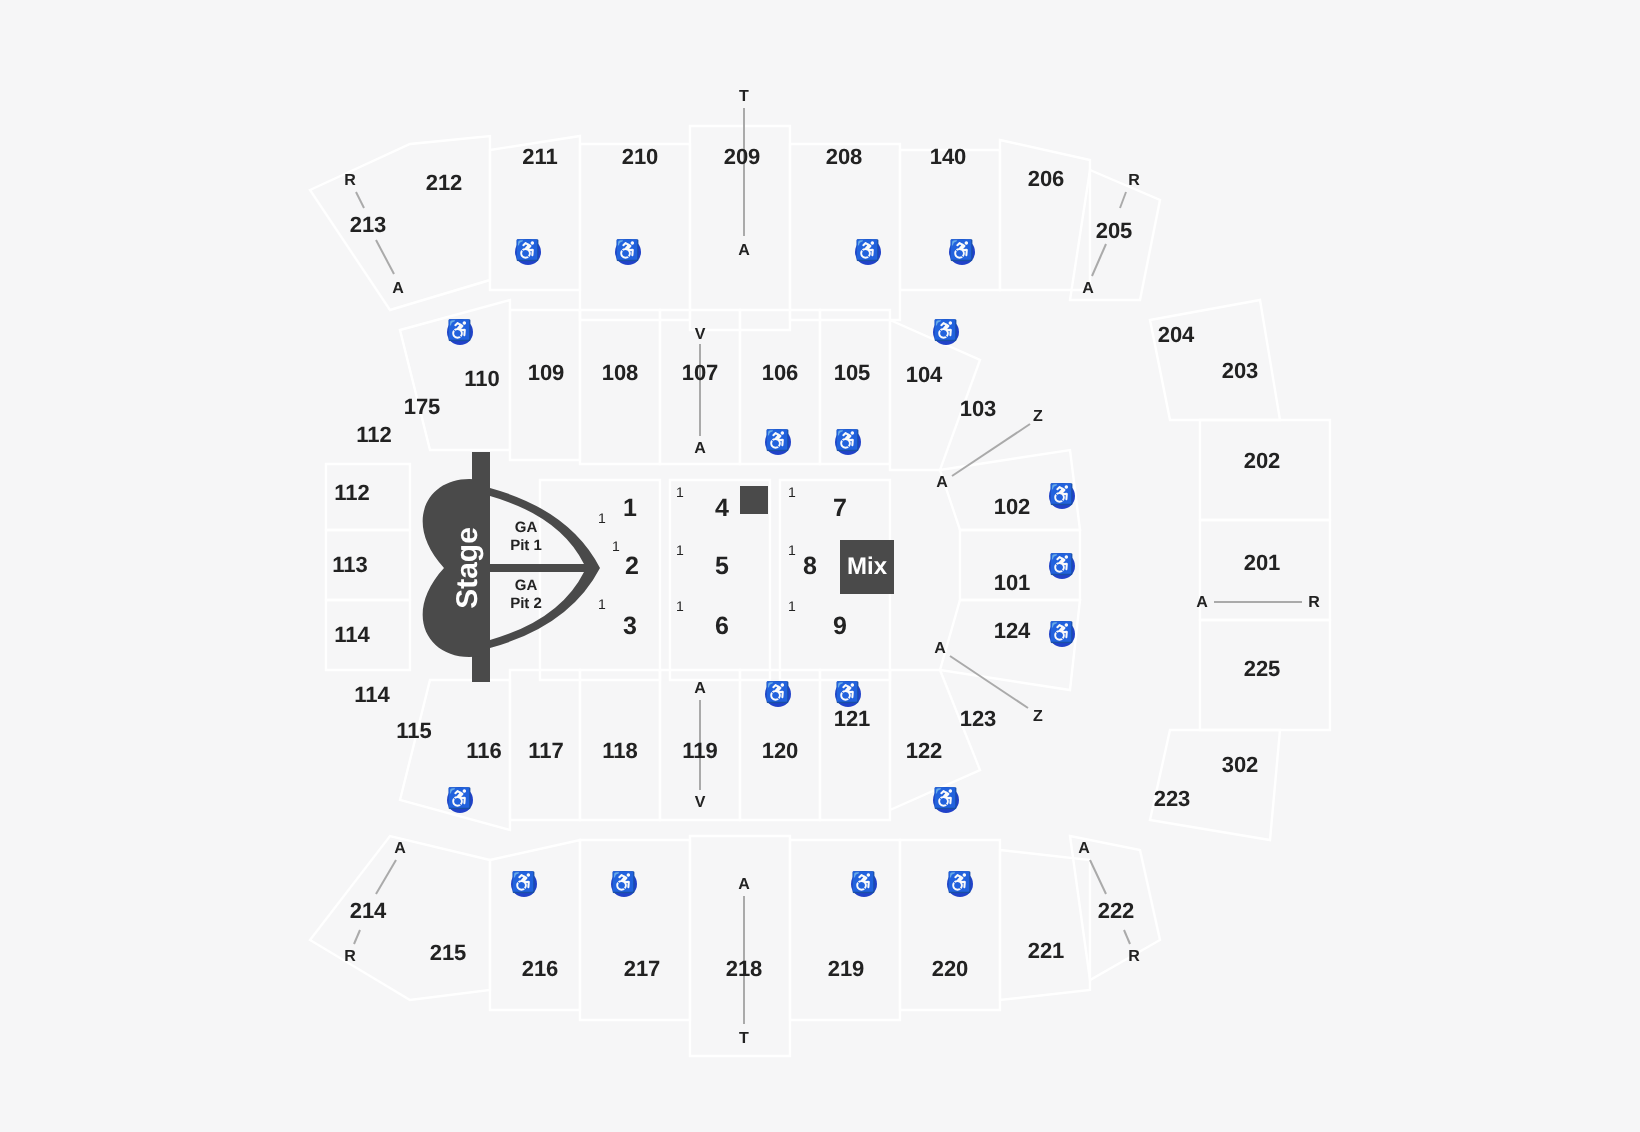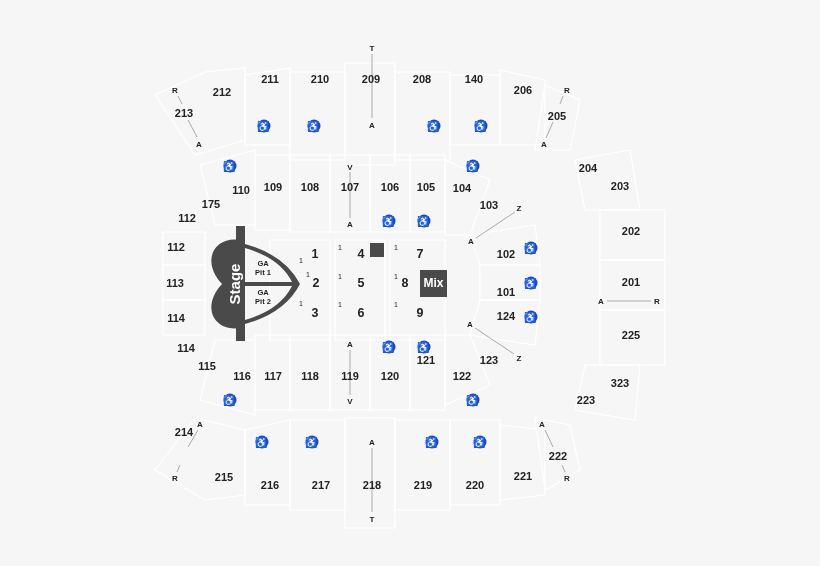--- a/index.html
+++ b/index.html
@@ -155,31 +155,31 @@
       <div class="sec" style="left: 588px; top: 168px;">204</div>
       <div class="sec" style="left: 557px; top: 116px;">205</div>
       <div class="sec" style="left: 523px; top: 90px;">206</div>
       <div class="sec" style="left: 474px; top: 79px;">140</div>
       <div class="sec" style="left: 422px; top: 79px;">208</div>
       <div class="sec" style="left: 371px; top: 79px;">209</div>
       <div class="sec" style="left: 320px; top: 79px;">210</div>
       <div class="sec" style="left: 270px; top: 79px;">211</div>
       <div class="sec" style="left: 222px; top: 92px;">212</div>
       <div class="sec" style="left: 184px; top: 113px;">213</div>
-      <div class="sec" style="left: 184px; top: 432px;">214</div>
+      <div class="sec" style="left: 184px; top: 456px;">214</div>
       <div class="sec" style="left: 224px; top: 477px;">215</div>
       <div class="sec" style="left: 270px; top: 485px;">216</div>
       <div class="sec" style="left: 321px; top: 485px;">217</div>
       <div class="sec" style="left: 372px; top: 485px;">218</div>
       <div class="sec" style="left: 423px; top: 485px;">219</div>
       <div class="sec" style="left: 475px; top: 485px;">220</div>
       <div class="sec" style="left: 523px; top: 476px;">221</div>
       <div class="sec" style="left: 558px; top: 456px;">222</div>
       <div class="sec" style="left: 586px; top: 400px;">223</div>
-      <div class="sec" style="left: 620px; top: 383px;">323</div>
+      <div class="sec" style="left: 620px; top: 383px;">302</div>
       <div class="sec" style="left: 631px; top: 335px;">225</div>
       <div class="row" style="left: 372px; top: 48px;">T</div>
       <div class="row" style="left: 372px; top: 125px;">A</div>
       <div class="row" style="left: 175px; top: 90px;">R</div>
       <div class="row" style="left: 199px; top: 144px;">A</div>
       <div class="row" style="left: 567px; top: 90px;">R</div>
       <div class="row" style="left: 544px; top: 144px;">A</div>
       <div class="row" style="left: 350px; top: 167px;">V</div>
       <div class="row" style="left: 350px; top: 224px;">A</div>
       <div class="row" style="left: 519px; top: 208px;">Z</div>

